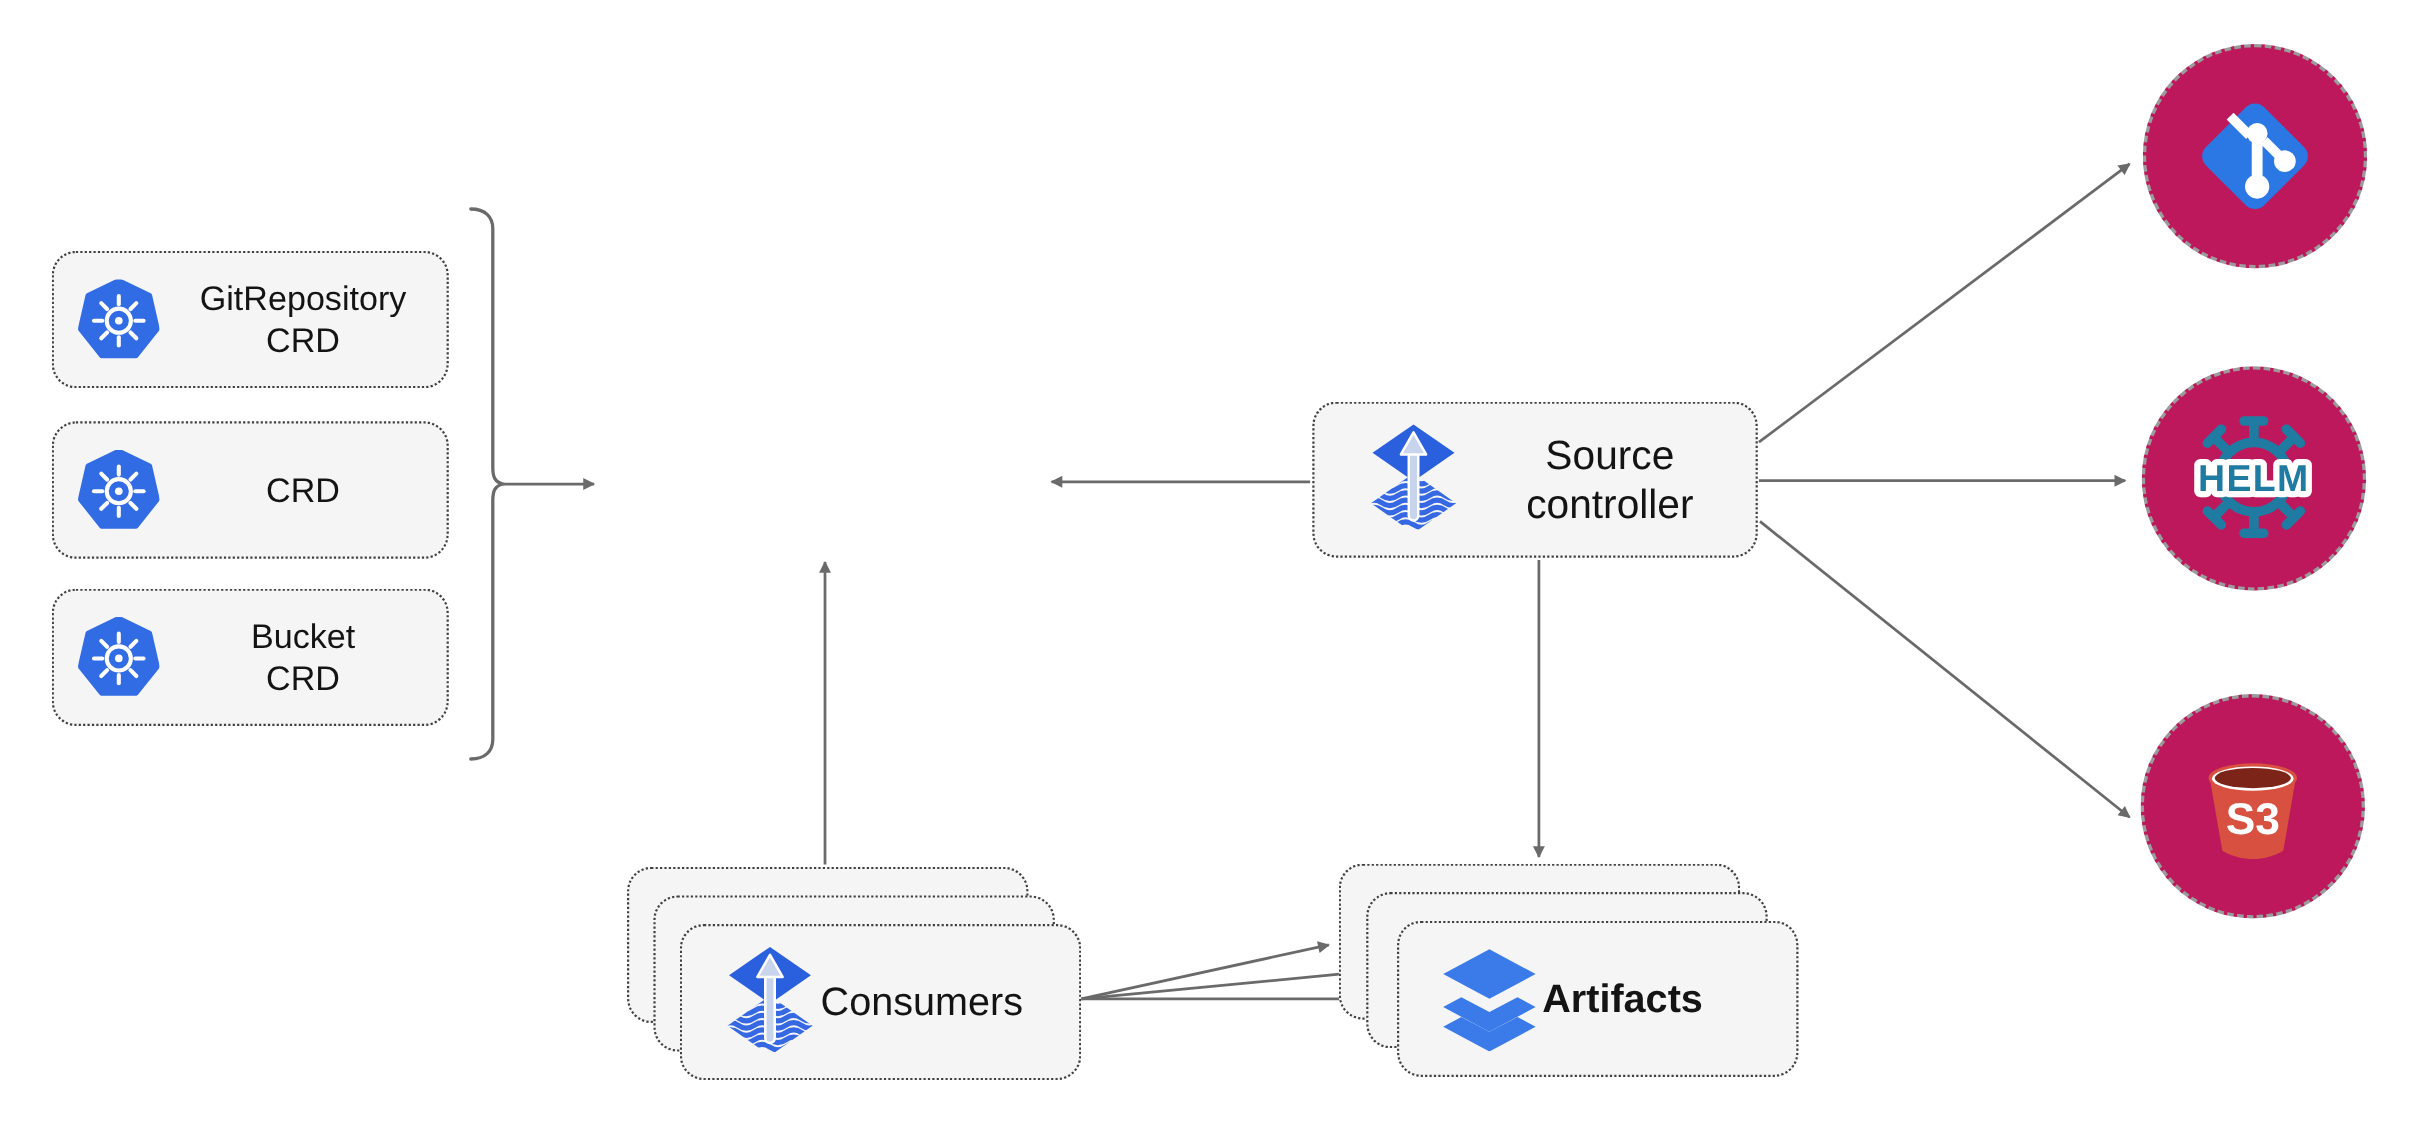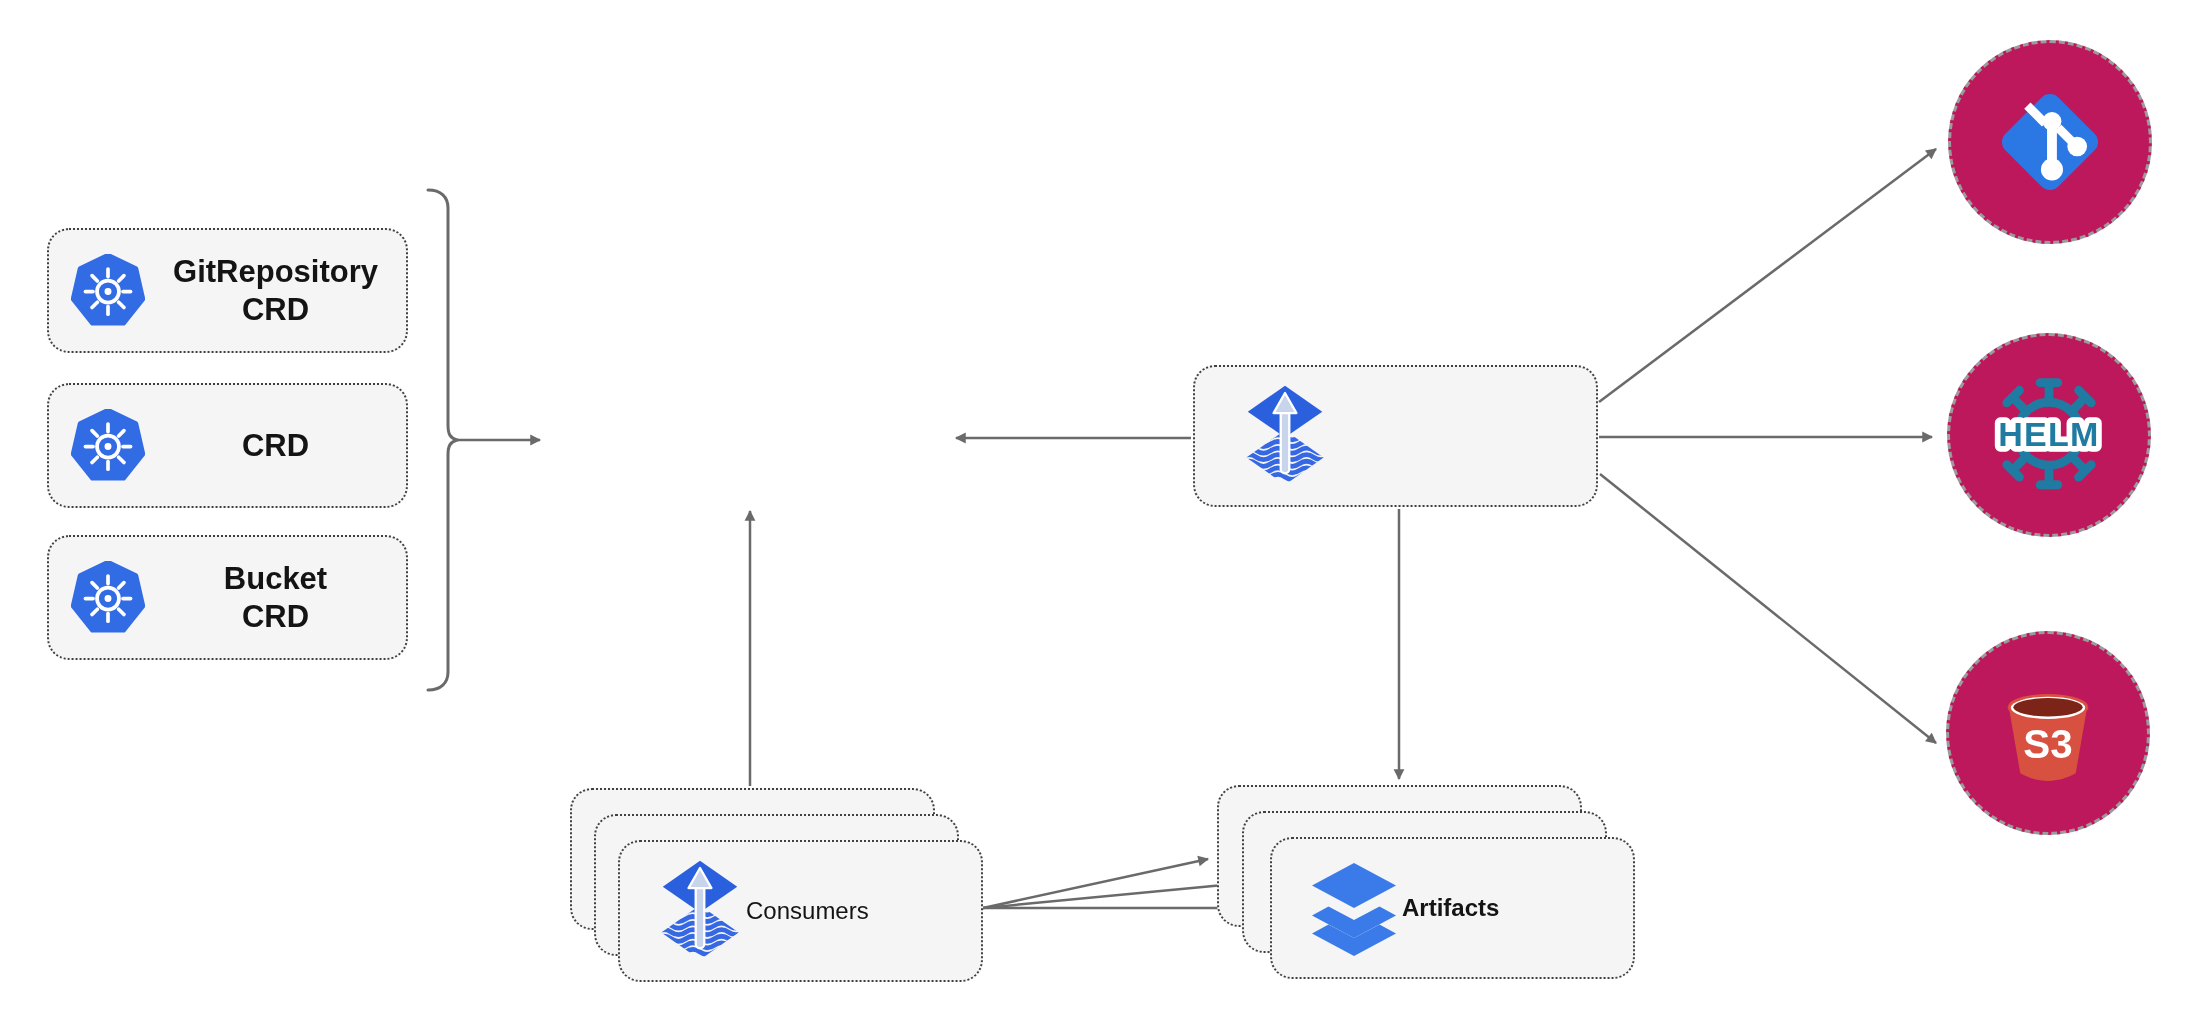--- a/index.html
+++ b/index.html
@@ -9,24 +9,24 @@
   .node{position:absolute;background:#f5f5f6;border:2px dotted #404040;border-radius:22px;
         box-sizing:border-box;display:flex;align-items:center;}
   .node .lbl{flex:1;text-align:center;line-height:1.22;}
   .crd{left:47px;width:361px;height:125px;padding-left:22px;font-size:31px;}
   .crd .icon-k8s{width:74px;height:74px;flex:0 0 auto;}
   .kapi{left:550px;top:363px;width:398px;height:142px;padding-left:30px;font-size:37px;}
   .kapi .icon-k8s{width:86px;height:86px;flex:0 0 auto;}
   .srcctl{left:1193px;top:365px;width:405px;height:142px;padding-left:44px;font-size:37px;}
   .stack{position:absolute;}
   .card{position:absolute;width:365px;height:142px;background:#f5f5f6;border:2px dotted #404040;
-        border-radius:22px;box-sizing:border-box;display:flex;align-items:center;padding-left:34px;font-size:24px;}
+        border-radius:22px;box-sizing:border-box;display:flex;align-items:center;padding-left:34px;font-size:36px;}
   .circle{position:absolute;width:204px;height:204px;border-radius:50%;background:#be185d;
           border:3px dashed #9b9b9b;box-sizing:border-box;display:flex;align-items:center;justify-content:center;}
-  .line2 span{display:block;font-weight:bold;}
+  .line2 span{display:block;}
   .flux-icon{width:92px;height:106px;flex:0 0 auto;}
   .layers-icon{width:96px;height:96px;flex:0 0 auto;}
   .ext-icon{width:126px;height:126px;}
   .helm-text{font-family:"Liberation Sans","DejaVu Sans",sans-serif;font-weight:bold;letter-spacing:1px;}
   .s3-text{font-family:"Liberation Sans","DejaVu Sans",sans-serif;font-weight:bold;}
 </style>
 </head>
 <body>
 
 <div class="canvas">
@@ -131,20 +131,24 @@
         <path d="M2,42.6 q5,-3.5 10,0 t10,0 t10,0 t10,0 t10,0 t10,0"></path>
         <path d="M2,47.2 q5,-3.5 10,0 t10,0 t10,0 t10,0 t10,0 t10,0"></path>
         <path d="M2,51.8 q5,-3.5 10,0 t10,0 t10,0 t10,0 t10,0 t10,0"></path>
         <path d="M2,56.4 q5,-3.5 10,0 t10,0 t10,0 t10,0 t10,0 t10,0"></path>
         <path d="M2,61 q5,-3.5 10,0 t10,0 t10,0 t10,0 t10,0 t10,0"></path>
         <path d="M2,65.6 q5,-3.5 10,0 t10,0 t10,0 t10,0 t10,0 t10,0"></path>
       </g>
       <rect x="29" y="19" width="6" height="44" rx="3" fill="#c7d4ec" stroke="#ffffff" stroke-width="1.6"></rect>
       <path d="M32,7 L24,21 L40,21 Z" fill="#c7d4ec" stroke="#ffffff" stroke-width="1.6" stroke-linejoin="round"></path>
     </svg>
+    <div class="lbl line2">
+      <span>Source</span>
+      <span>controller</span>
+    </div>
   </div>
 
   <div class="stack" style="left:570px;top:788px;width:420px;height:200px;">
     <div class="card" style="left:0;top:0;"></div>
     <div class="card" style="left:24px;top:26px;"></div>
     <div class="card" style="left:48px;top:52px;">
       <svg class="flux-icon" viewBox="0 0 64 74">
         <defs>
           <clipPath id="wclip2">
               <path d="M32,33 L59,52 L32,71 L5,52 Z"></path>

